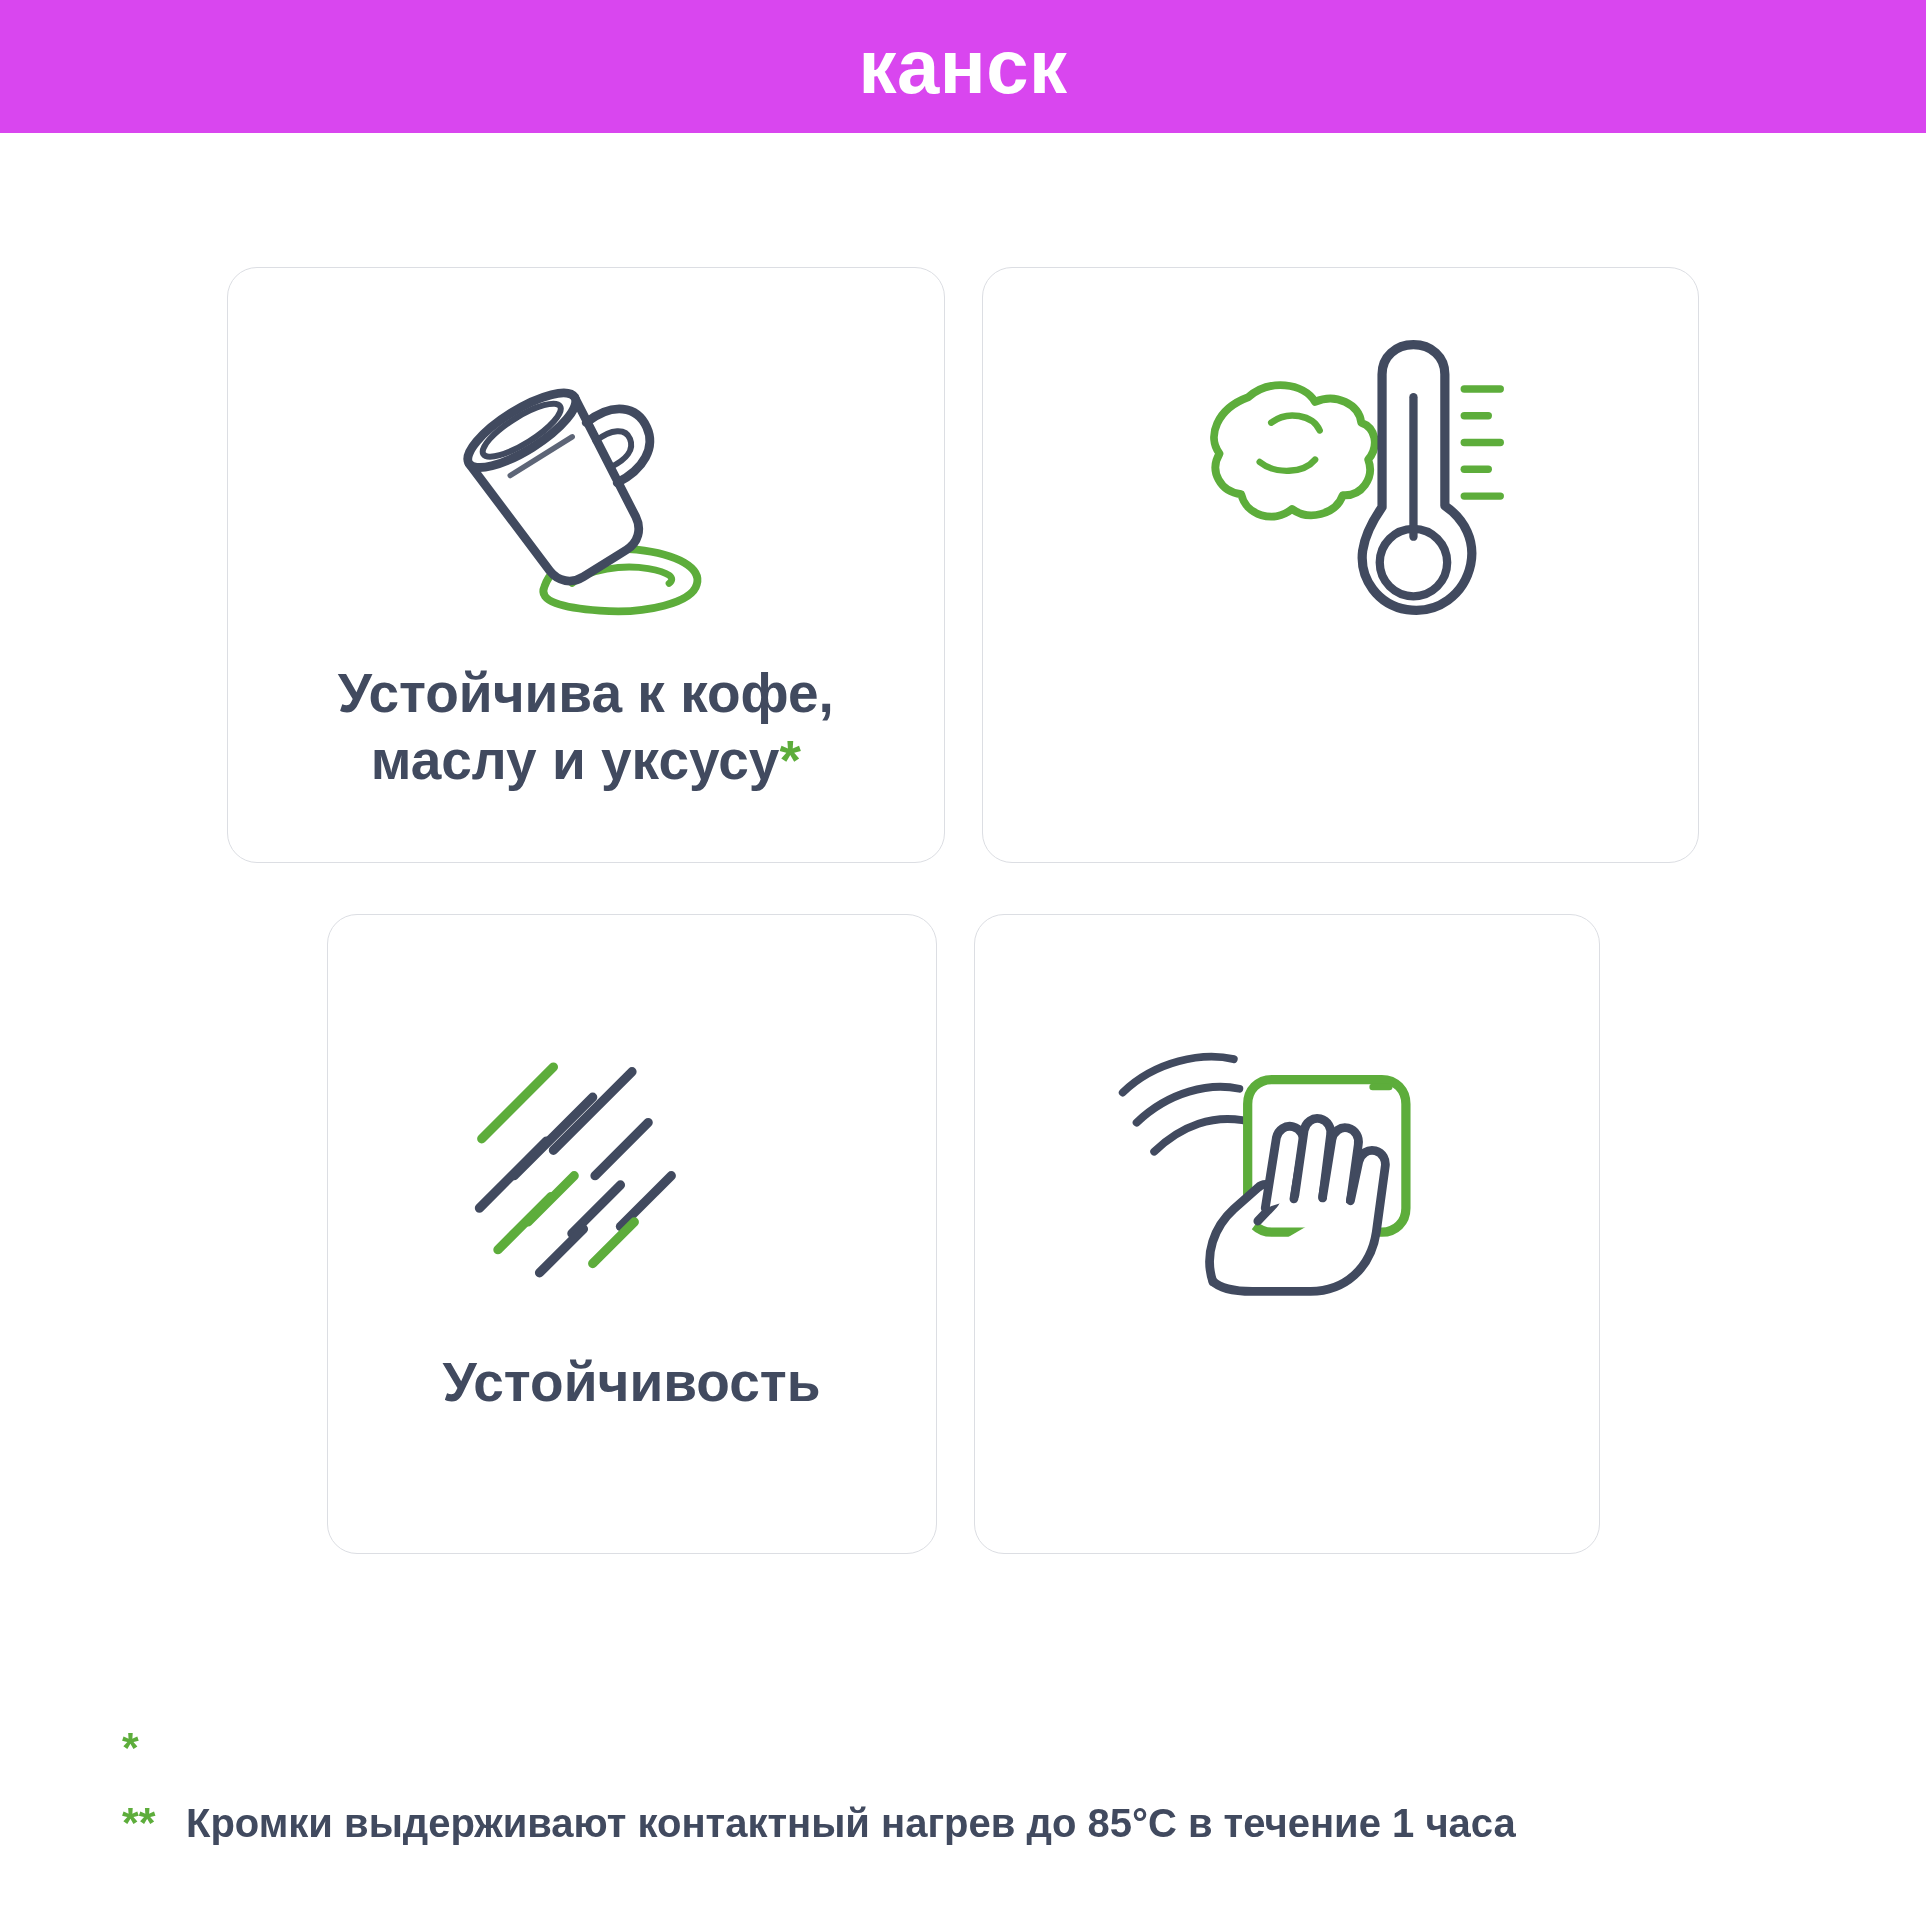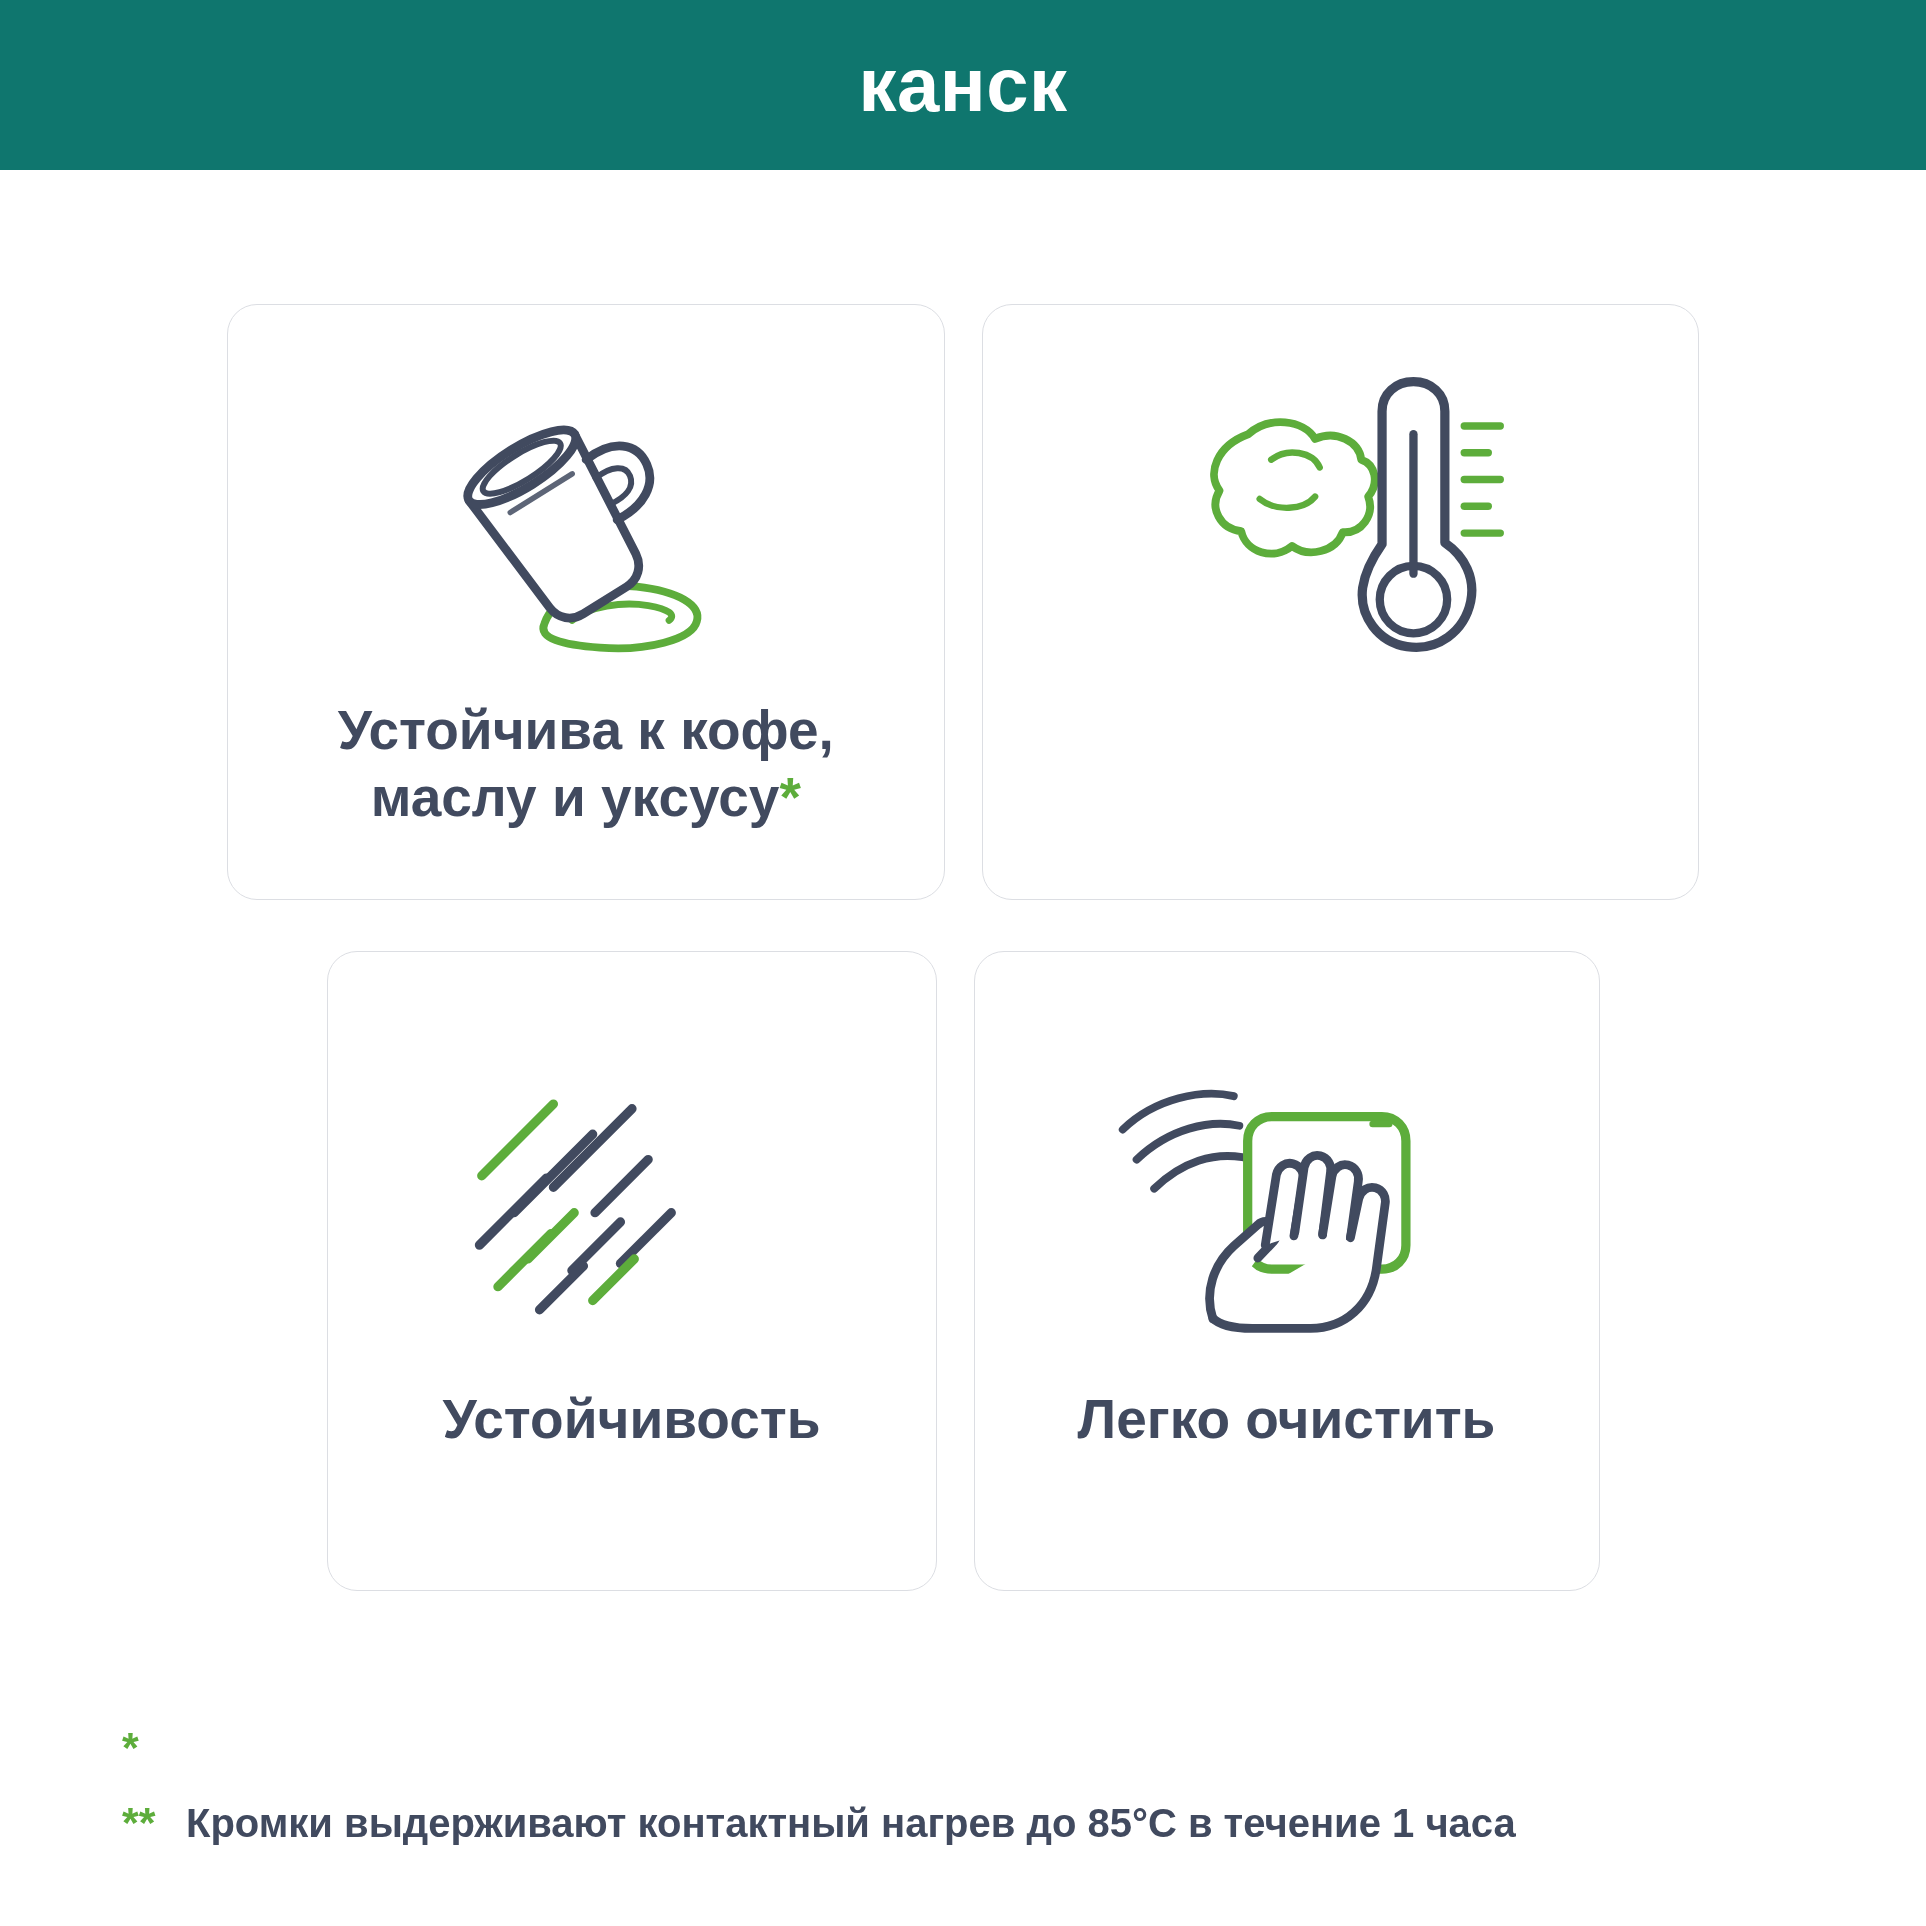--- a/index.html
+++ b/index.html
@@ -18,22 +18,22 @@
   .page {
     position: relative;
     width: 1926px;
     height: 1926px;
     box-sizing: border-box;
   }
 
   
   .header {
     width: 100%;
-    height: 170px;
-    background: #0f766e;
+    height: 133px;
+    background: #d946ef;
     display: flex;
     align-items: center;
     justify-content: center;
   }
   .header-title {
     color: #ffffff;
     font-size: 76px;
     font-weight: bold;
     letter-spacing: 0.5px;
     line-height: 1;
@@ -241,23 +241,20 @@
             <path d="M600 138 L636 138" stroke="#5dad3b" stroke-width="14" stroke-linecap="round"></path>
 
             <path d="M255 560 C235 500 258 440 300 402 L352 356 C362 346 378 346 388 358 C396 368 395 382 386 392 L352 428" stroke="#414a5f" stroke-width="19" fill="#ffffff" stroke-linecap="round" stroke-linejoin="round"></path>
             <path d="M368 400 L392 248 C396 230 412 220 428 224 C444 228 453 244 450 260 L430 380" stroke="#414a5f" stroke-width="19" fill="#ffffff" stroke-linecap="round" stroke-linejoin="round"></path>
             <path d="M432 372 L452 232 C455 214 471 203 487 207 C503 211 512 227 509 243 L492 378" stroke="#414a5f" stroke-width="19" fill="#ffffff" stroke-linecap="round" stroke-linejoin="round"></path>
             <path d="M492 376 L512 252 C515 234 531 223 547 227 C563 231 572 247 569 263 L552 386" stroke="#414a5f" stroke-width="19" fill="#ffffff" stroke-linecap="round" stroke-linejoin="round"></path>
             <path d="M552 384 L570 300 C574 282 590 272 606 276 C622 280 630 296 627 312
                      L608 452 C596 530 540 580 466 580 L340 580 C300 580 268 572 255 558" stroke="#414a5f" stroke-width="19" fill="#ffffff" stroke-linecap="round" stroke-linejoin="round"></path>
           </svg>
         </div>
-        <div class="card-label">
-          <span>Легко очистить</span>
-        </div>
       </div>
 
     </div>
   </div>
 
   <div class="footnotes">
     <div class="footnote">
       <span class="fn-mark">*</span>
     </div>
     <div class="footnote">

